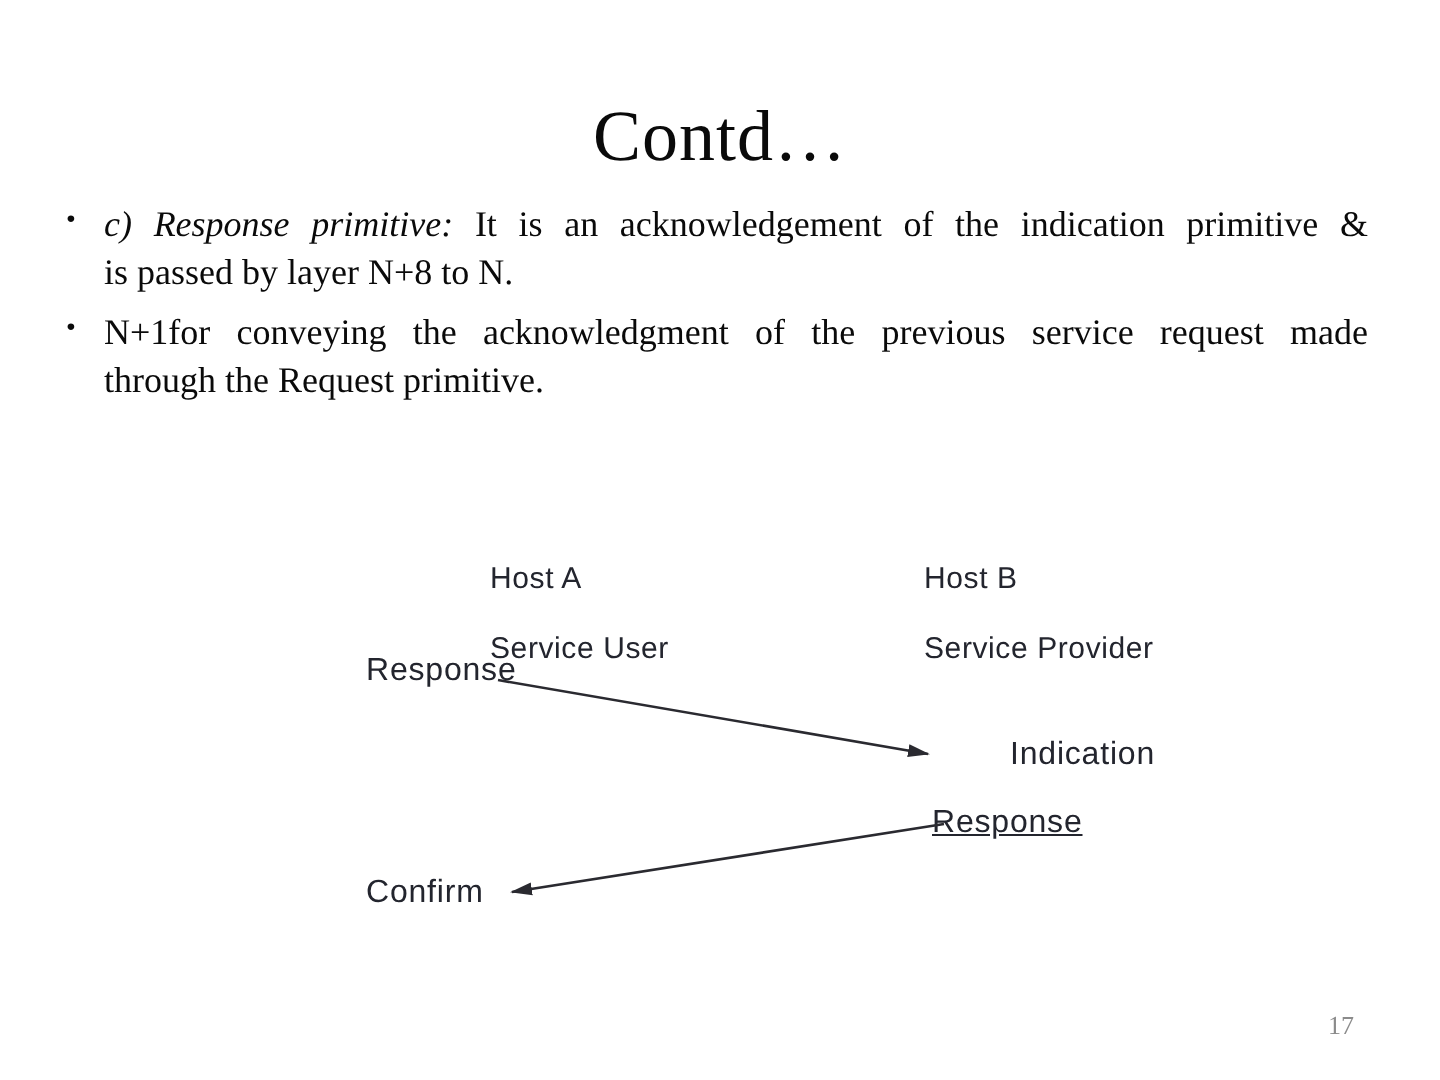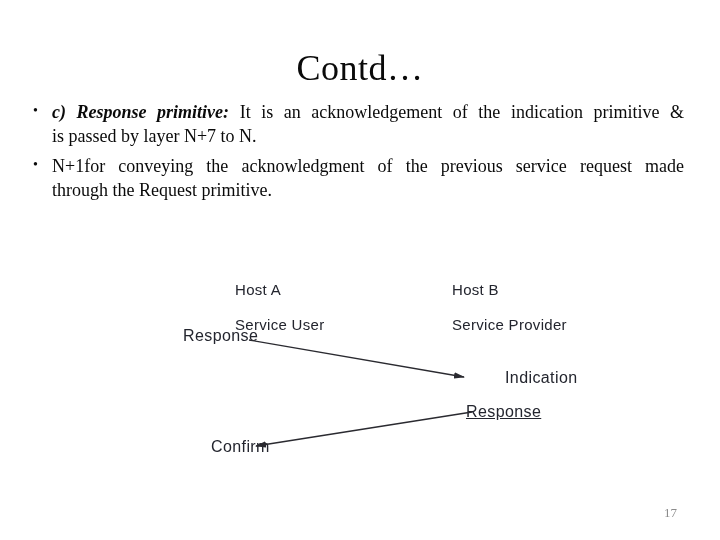--- a/index.html
+++ b/index.html
@@ -37,29 +37,29 @@
     color: #0a0a0a;
   }
   .bullet .marker {
     position: absolute;
     left: 0;
     top: -1px;
     font-size: 14px;
   }
   .line { text-align: justify; }
   .line.stretch { text-align-last: justify; }
-  .seg-italic { font-style: italic; font-weight: bold; }
+  .seg-italic { font-style: italic; }
 
   .diagram-label {
     position: absolute;
     font-family: "Liberation Sans", sans-serif;
     color: #23252e;
     white-space: pre-line;
   }
-  .host { font-size: 15px; line-height: 17.5px; letter-spacing: 0.3px; }
+  .host { font-size: 15px; line-height: 17.5px; letter-spacing: 0.3px; margin-left: 10px; }
   .flow { font-size: 16px; line-height: 16px; letter-spacing: 0.4px; }
 
   svg.arrows {
     position: absolute;
     left: 0; top: 0;
     width: 720px; height: 540px;
     pointer-events: none;
   }
   .pagenum {
     position: absolute;
@@ -74,21 +74,21 @@
 <body>
 
 <div class="slide">
 
   <div class="title">Contd…</div>
 
   <div class="bullets">
       <div class="bullet">
         <span class="marker">•</span>
         <div class="line stretch"><span class="seg-italic">c) Response primitive:</span><span class="seg"> It is an acknowledgement of the indication primitive &amp;</span></div>
-        <div class="line"><span class="seg">is passed by layer N+7 to N.</span></div>
+        <div class="line"><span class="seg">is passed by layer N+8 to N.</span></div>
       </div>
       <div class="bullet">
         <span class="marker">•</span>
         <div class="line stretch"><span class="seg">N+1for conveying the acknowledgment of the previous service request made</span></div>
         <div class="line"><span class="seg">through the Request primitive.</span></div>
       </div>
     </div>
 
   <div class="diagram">
     <div class="diagram-label host" style="left:235px; top:281px;"><span>Host A</span><br>
@@ -96,21 +96,21 @@
 
     <div class="diagram-label host" style="left:452px; top:281px;"><span>Host B</span><br>
       <span>Service Provider</span></div>
 
     <div class="diagram-label flow" style="left:183px; top:328px;">Response</div>
 
     <div class="diagram-label flow" style="left:505px; top:370px;">Indication</div>
 
     <div class="diagram-label flow" style="left:466px; top:404px;text-decoration:underline;">Response</div>
 
-    <div class="diagram-label flow" style="left:183px; top:439px;margin-left:28px;">Confirm</div>
+    <div class="diagram-label flow" style="left:183px; top:439px;">Confirm</div>
 
     <svg class="arrows" viewBox="0 0 720 540">
       <defs>
         <marker id="arrow" markerWidth="12" markerHeight="8" refX="10" refY="4" orient="auto" markerUnits="userSpaceOnUse">
           <path d="M0,0.8 L11,4 L0,7.2 z" fill="#2a2a30"></path>
         </marker>
       </defs>
       <line x1="249" y1="340" x2="464" y2="377" stroke="#2a2a30" stroke-width="1.3" marker-end="url(#arrow)"></line>
       <line x1="472" y1="412" x2="256" y2="446" stroke="#2a2a30" stroke-width="1.3" marker-end="url(#arrow)"></line>
     </svg>

